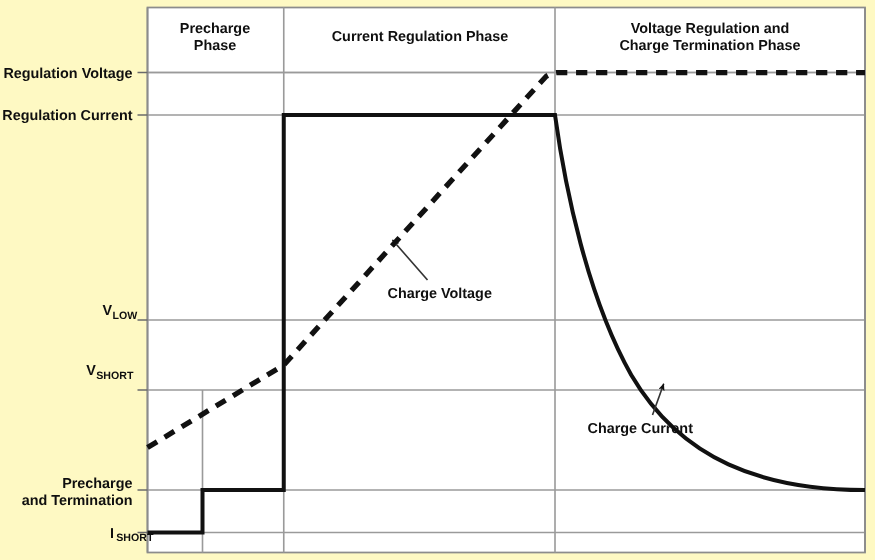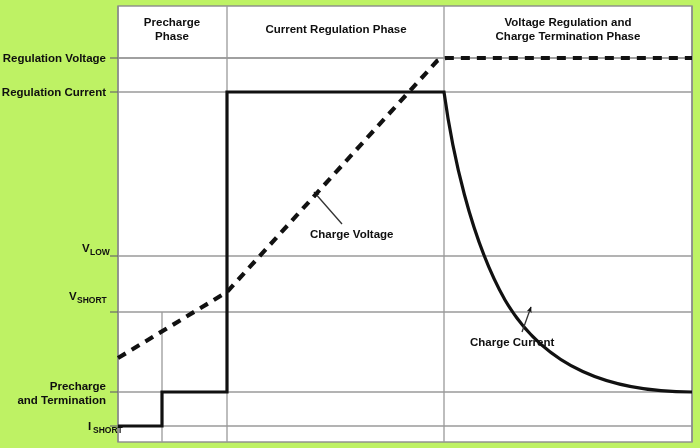--- a/index.html
+++ b/index.html
@@ -4,21 +4,21 @@
 <style>
   html, body {
     margin: 0;
     padding: 0;
     background: #ffffff;
   }
   #page {
     position: relative;
     width: 700px;
     height: 448px;
-    background: #bef264;
+    background: #fef9c3;
     font-family: "Liberation Sans", sans-serif;
     overflow: hidden;
   }
   #chart-svg {
     position: absolute;
     left: 0;
     top: 0;
     width: 700px;
     height: 448px;
   }

